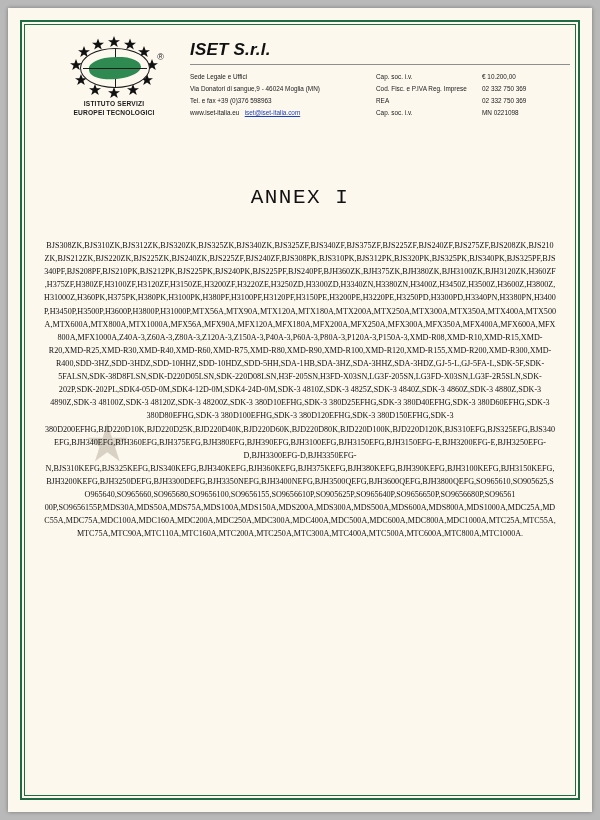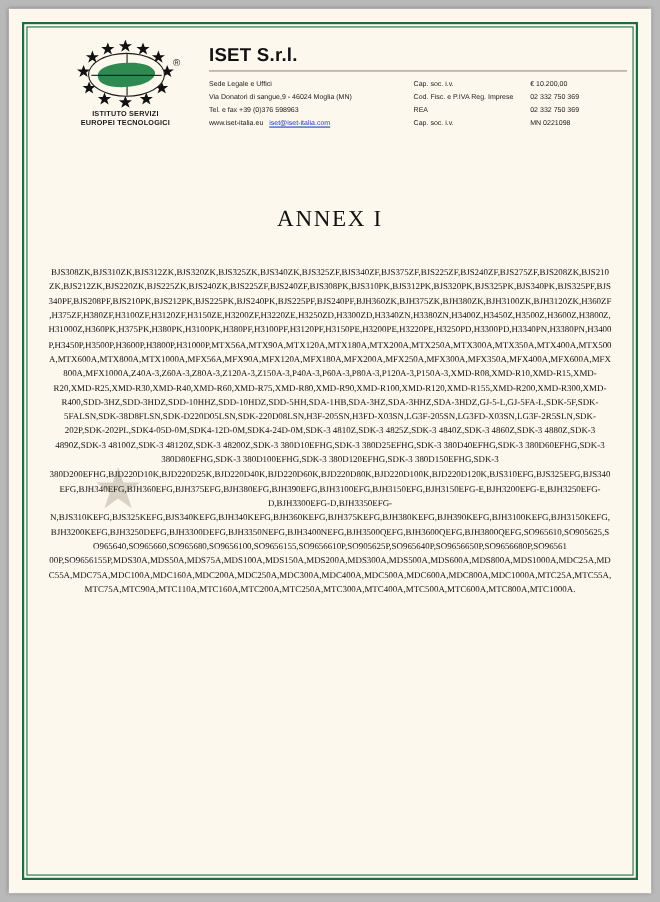--- a/index.html
+++ b/index.html
@@ -123,20 +123,21 @@
     font-size: 6.6px;
     font-weight: bold;
     line-height: 1.35;
     color: #1a1a1a;
     letter-spacing: 0.2px;
   }
   .company {
     position: absolute;
     left: 160px;
     top: 10px;
+    font-style: italic;
   }
   .company-name {
     font-size: 17px;
     font-weight: bold;
     color: #111;
     letter-spacing: 0.2px;
   }
   .company-rule {
     margin-top: 4px;
     width: 380px;
@@ -161,21 +162,21 @@
   .info-table td.c3 { width: 100px; text-align: left; }
   .info-link {
     color: #1a3fbd;
     text-decoration: underline;
   }
 
   
   .title {
     margin-top: 44px;
     text-align: center;
-    font-family: Liberation Serif, serif;
+    font-family: Liberation Mono, monospace;
     font-size: 21px;
     letter-spacing: 1.5px;
     color: #111;
   }
 
   
   .body-wrap {
     position: relative;
     margin-top: 30px;
     padding: 0 14px;

